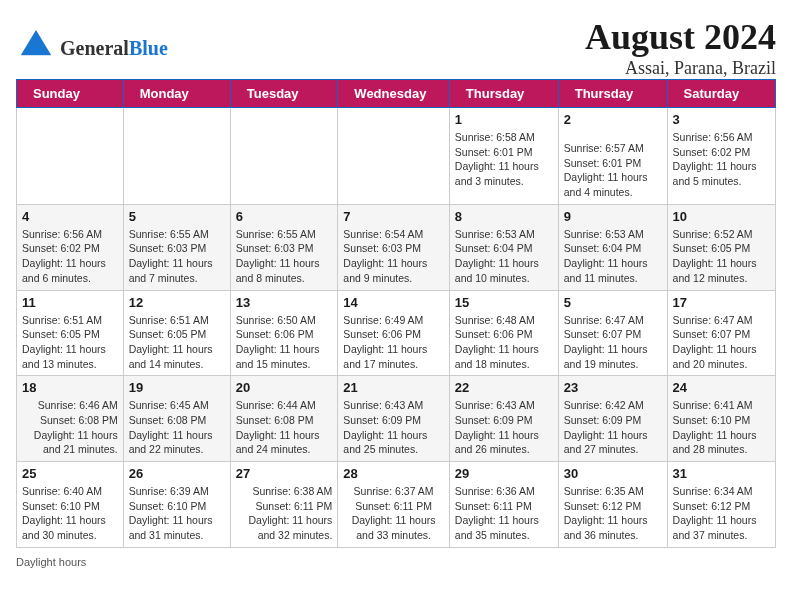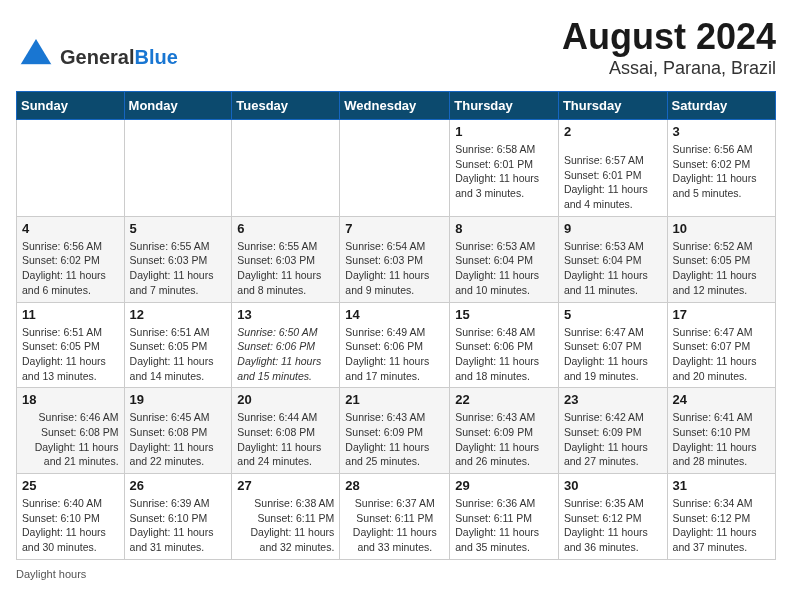--- a/index.html
+++ b/index.html
@@ -6,47 +6,47 @@
     body {
       font-family: Arial, sans-serif;
       background: #fff;
       width: 792px;
       min-height: 612px;
       padding: 16px;
     }
     .header {
       display: flex;
       justify-content: space-between;
-      align-items: flex-end;
-      margin-bottom: 12px;
+      align-items: center;
+      font-family: Liberation Serif, serif;
     }
     .title-area {
       text-align: right;
     }
     .title-area h1 {
       font-size: 36px;
       font-weight: bold;
       color: #1a1a1a;
     }
     .title-area h2 {
       font-size: 18px;
       font-weight: normal;
       color: #333;
     }
     .calendar {
       width: 100%;
       border-collapse: collapse;
       font-size: 11px;
     }
     .calendar thead th {
-      background: #0c4a6e;
+      background: #be185d;
       color: #fff;
       font-weight: bold;
       font-size: 13px;
-      padding: 6px 4px;
+      padding: 6px 16px;
       text-align: left;
       border: 1px solid #1565c0;
     }
     .calendar tbody td {
       vertical-align: top;
       border: 1px solid #ccc;
       padding: 4px 5px;
       width: 113px;
       min-height: 80px;
       background: #fff;
@@ -199,21 +199,21 @@
 Daylight: 11 hours and 13 minutes.</div>
         </td>
         <td>
           <div class="day-num">12</div>
           <div class="day-detail" style="white-space: pre-line;">Sunrise: 6:51 AM
 Sunset: 6:05 PM
 Daylight: 11 hours and 14 minutes.</div>
         </td>
         <td>
           <div class="day-num">13</div>
-          <div class="day-detail" style="white-space: pre-line; font-style: italic;">Sunrise: 6:50 AM
+          <div class="day-detail" style="white-space: pre-line;">Sunrise: 6:50 AM
 Sunset: 6:06 PM
 Daylight: 11 hours and 15 minutes.</div>
         </td>
         <td>
           <div class="day-num">14</div>
           <div class="day-detail" style="white-space: pre-line;">Sunrise: 6:49 AM
 Sunset: 6:06 PM
 Daylight: 11 hours and 17 minutes.</div>
         </td>
         <td>

